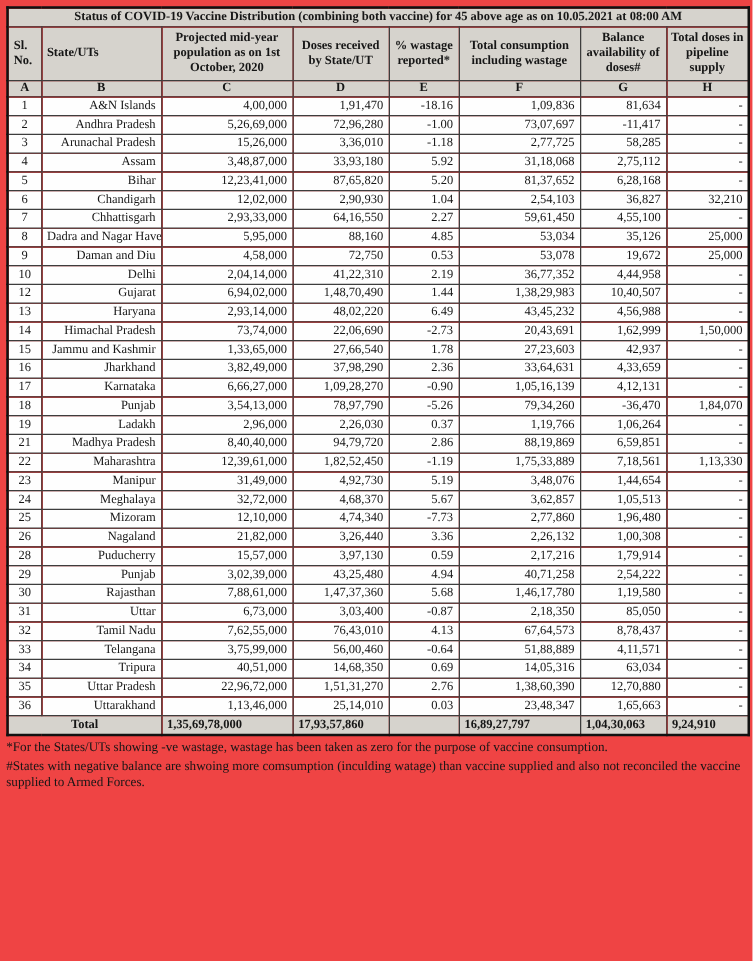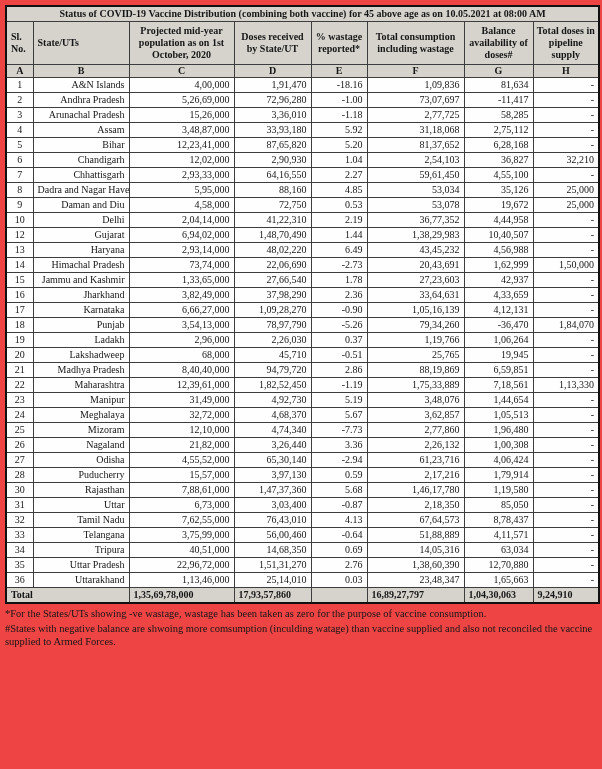--- a/index.html
+++ b/index.html
@@ -65,21 +65,21 @@
   td.col-population, td.col-doses_received, td.col-consumption,
   td.col-balance { text-align: right; padding-right: 6px; }
   td.col-wastage { text-align: right; padding-right: 8px; }
   td.col-pipeline { text-align: right; padding-right: 9px; }
   tr.total-row td {
     background: #d6d3cd;
     font-weight: bold;
     height: 14px;
     white-space: nowrap;
   }
-  tr.total-row td.total-label { }
+  tr.total-row td.total-label { text-align: center; }
   tr.total-row td.num { text-align: left; padding-right: 6px; }
   tr.total-row td.num-pipeline { padding-right: 9px; }
   .footnotes {
     width: 593px;
     margin-top: 3px;
     font-size: 10.5px;
     line-height: 1.3;
   }
   .footnotes p { margin: 0 0 1px 0; }
 </style>
@@ -301,30 +301,20 @@
           <td class="col-sl">19</td>
           <td class="col-state">Ladakh</td>
           <td class="col-population">2,96,000</td>
           <td class="col-doses_received">2,26,030</td>
           <td class="col-wastage">0.37</td>
           <td class="col-consumption">1,19,766</td>
           <td class="col-balance">1,06,264</td>
           <td class="col-pipeline">-</td>
         </tr>
         <tr>
-          <td class="col-sl">20</td>
-          <td class="col-state">Lakshadweep</td>
-          <td class="col-population">68,000</td>
-          <td class="col-doses_received">45,710</td>
-          <td class="col-wastage">-0.51</td>
-          <td class="col-consumption">25,765</td>
-          <td class="col-balance">19,945</td>
-          <td class="col-pipeline">-</td>
-        </tr>
-        <tr>
           <td class="col-sl">21</td>
           <td class="col-state">Madhya Pradesh</td>
           <td class="col-population">8,40,40,000</td>
           <td class="col-doses_received">94,79,720</td>
           <td class="col-wastage">2.86</td>
           <td class="col-consumption">88,19,869</td>
           <td class="col-balance">6,59,851</td>
           <td class="col-pipeline">-</td>
         </tr>
         <tr>
@@ -371,37 +361,37 @@
           <td class="col-sl">26</td>
           <td class="col-state">Nagaland</td>
           <td class="col-population">21,82,000</td>
           <td class="col-doses_received">3,26,440</td>
           <td class="col-wastage">3.36</td>
           <td class="col-consumption">2,26,132</td>
           <td class="col-balance">1,00,308</td>
           <td class="col-pipeline">-</td>
         </tr>
         <tr>
-          <td class="col-sl">27</td>
-          <td class="col-state">Odisha</td>
-          <td class="col-population">4,55,52,000</td>
-          <td class="col-doses_received">65,30,140</td>
-          <td class="col-wastage">-2.94</td>
-          <td class="col-consumption">61,23,716</td>
-          <td class="col-balance">4,06,424</td>
-          <td class="col-pipeline">-</td>
-        </tr>
-        <tr>
           <td class="col-sl">28</td>
           <td class="col-state">Puducherry</td>
           <td class="col-population">15,57,000</td>
           <td class="col-doses_received">3,97,130</td>
           <td class="col-wastage">0.59</td>
           <td class="col-consumption">2,17,216</td>
           <td class="col-balance">1,79,914</td>
+          <td class="col-pipeline">-</td>
+        </tr>
+        <tr>
+          <td class="col-sl">29</td>
+          <td class="col-state">Punjab</td>
+          <td class="col-population">3,02,39,000</td>
+          <td class="col-doses_received">43,25,480</td>
+          <td class="col-wastage">4.94</td>
+          <td class="col-consumption">40,71,258</td>
+          <td class="col-balance">2,54,222</td>
           <td class="col-pipeline">-</td>
         </tr>
         <tr>
           <td class="col-sl">30</td>
           <td class="col-state">Rajasthan</td>
           <td class="col-population">7,88,61,000</td>
           <td class="col-doses_received">1,47,37,360</td>
           <td class="col-wastage">5.68</td>
           <td class="col-consumption">1,46,17,780</td>
           <td class="col-balance">1,19,580</td>

